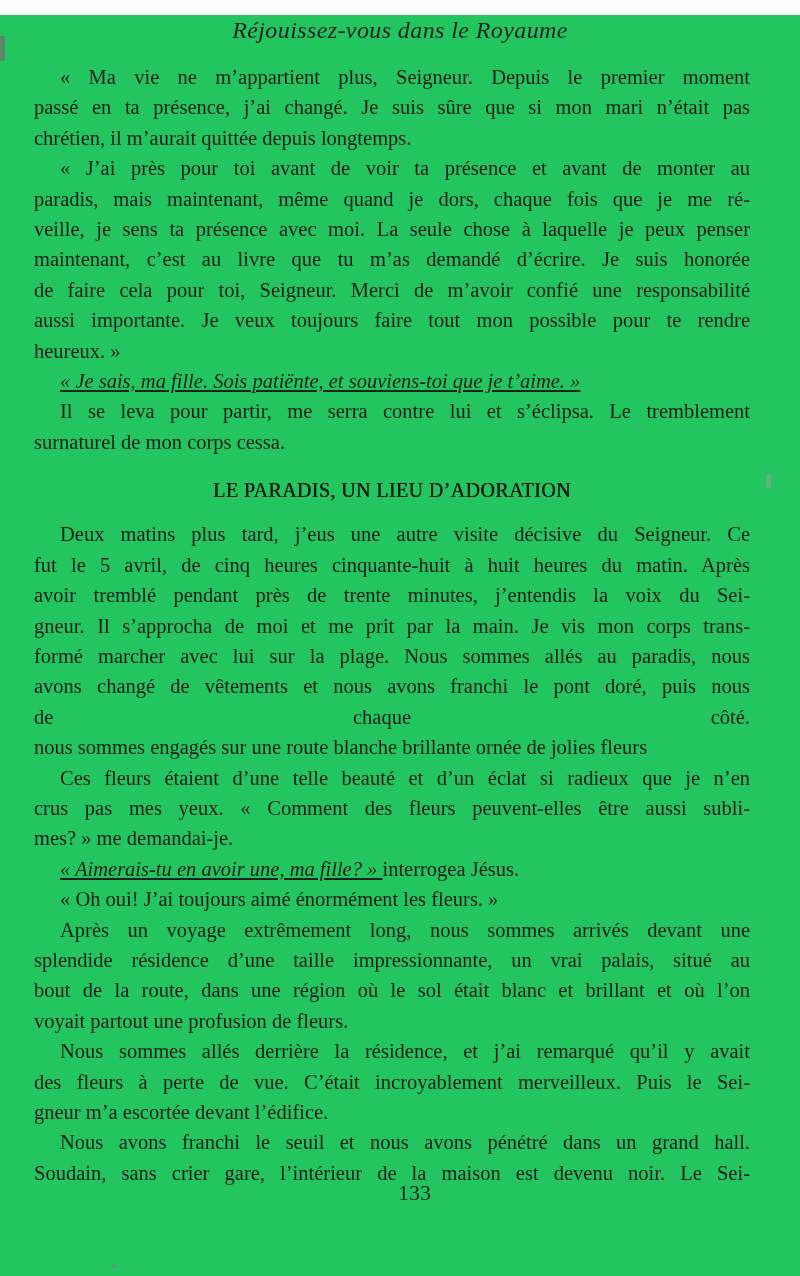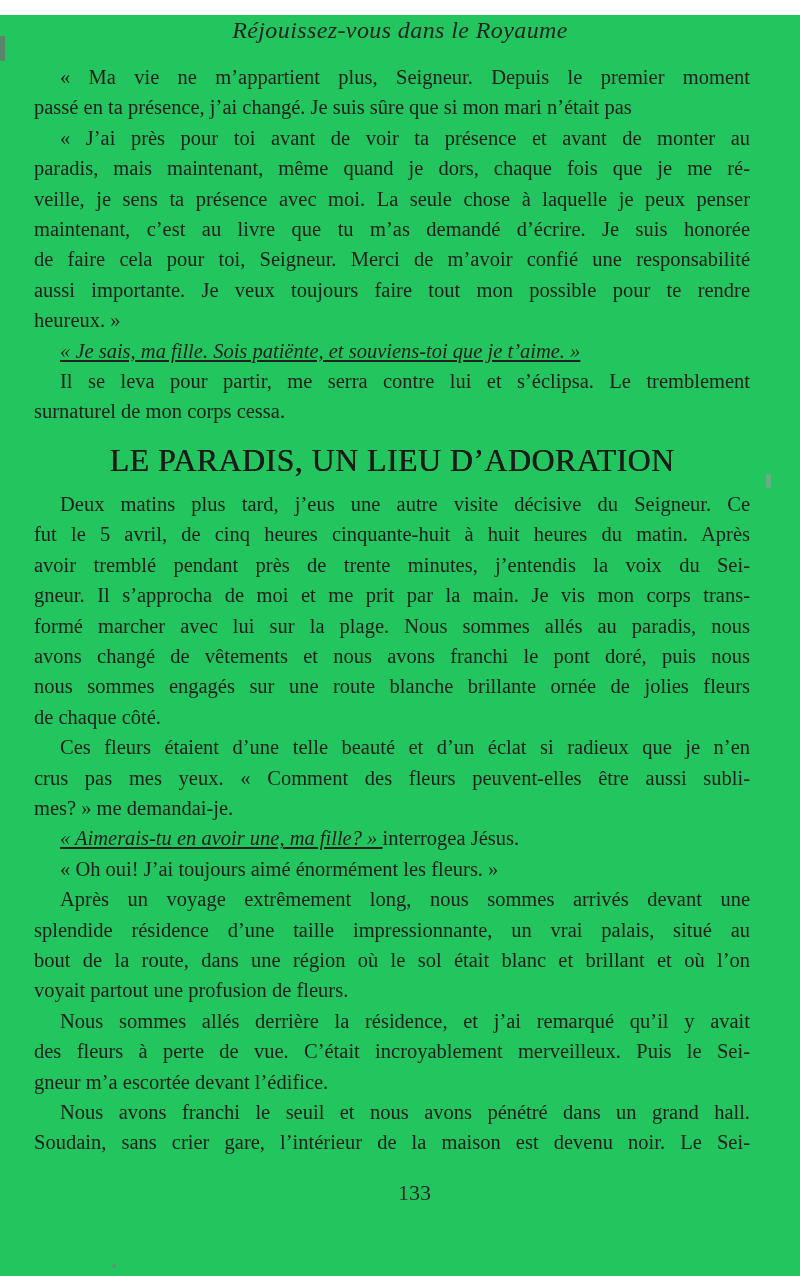--- a/index.html
+++ b/index.html
@@ -37,21 +37,21 @@
     text-align-last:justify;
     text-justify:inter-word;
     color:#222120;
   }
   .line.first { text-indent:26px; }
   .para .line:last-child { text-align-last:left; }
   .para.jlast .line:last-child { text-align-last:justify; }
   .it { font-style:italic;text-decoration:underline; }
   .section-heading {
     text-align:center;
-    font-size:32px;
+    font-size:20px;
     line-height:34px;
     letter-spacing:0.4px;
     margin:16px 0 12px 0;
     color:#1b1b1b;
     text-shadow:0.4px 0 0 #1b1b1b;
   }
   .page-number {
     position:absolute;
     top:1165px; left:0; right:0;
     text-align:center;
@@ -84,20 +84,21 @@
   <div class="artifact-top-left"></div>
   <div class="artifact-right-mid"></div>
   <div class="artifact-dot-bottom"></div>
 
   <div class="running-header">Réjouissez-vous dans le Royaume</div>
 
   <div class="text-block">
       <div class="para">
         <div class="line first"><span>« Ma vie ne m’appartient plus, Seigneur. Depuis le premier moment</span></div>
         <div class="line"><span>passé en ta présence, j’ai changé. Je suis sûre que si mon mari n’était pas</span></div>
+        <div class="line"><span>chrétien, il m’aurait quittée depuis longtemps.</span></div>
       </div>
       <div class="para">
         <div class="line first"><span>« J’ai près pour toi avant de voir ta présence et avant de monter au</span></div>
         <div class="line"><span>paradis, mais maintenant, même quand je dors, chaque fois que je me ré-</span></div>
         <div class="line"><span>veille, je sens ta présence avec moi. La seule chose à laquelle je peux penser</span></div>
         <div class="line"><span>maintenant, c’est au livre que tu m’as demandé d’écrire. Je suis honorée</span></div>
         <div class="line"><span>de faire cela pour toi, Seigneur. Merci de m’avoir confié une responsabilité</span></div>
         <div class="line"><span>aussi importante. Je veux toujours faire tout mon possible pour te rendre</span></div>
         <div class="line"><span>heureux. »</span></div>
       </div>
@@ -109,22 +110,22 @@
         <div class="line"><span>surnaturel de mon corps cessa.</span></div>
       </div>
       <div class="section-heading">LE PARADIS, UN LIEU D’ADORATION</div>
       <div class="para">
         <div class="line first"><span>Deux matins plus tard, j’eus une autre visite décisive du Seigneur. Ce</span></div>
         <div class="line"><span>fut le 5 avril, de cinq heures cinquante-huit à huit heures du matin. Après</span></div>
         <div class="line"><span>avoir tremblé pendant près de trente minutes, j’entendis la voix du Sei-</span></div>
         <div class="line"><span>gneur. Il s’approcha de moi et me prit par la main. Je vis mon corps trans-</span></div>
         <div class="line"><span>formé marcher avec lui sur la plage. Nous sommes allés au paradis, nous</span></div>
         <div class="line"><span>avons changé de vêtements et nous avons franchi le pont doré, puis nous</span></div>
+        <div class="line"><span>de chaque côté.</span></div>
         <div class="line"><span>nous sommes engagés sur une route blanche brillante ornée de jolies fleurs</span></div>
-        <div class="line"><span>de chaque côté.</span></div>
       </div>
       <div class="para">
         <div class="line first"><span>Ces fleurs étaient d’une telle beauté et d’un éclat si radieux que je n’en</span></div>
         <div class="line"><span>crus pas mes yeux. « Comment des fleurs peuvent-elles être aussi subli-</span></div>
         <div class="line"><span>mes? » me demandai-je.</span></div>
       </div>
       <div class="para">
         <div class="line first"><span class="it">« Aimerais-tu en avoir une, ma fille? » </span><span>interrogea Jésus.</span></div>
       </div>
       <div class="para">

